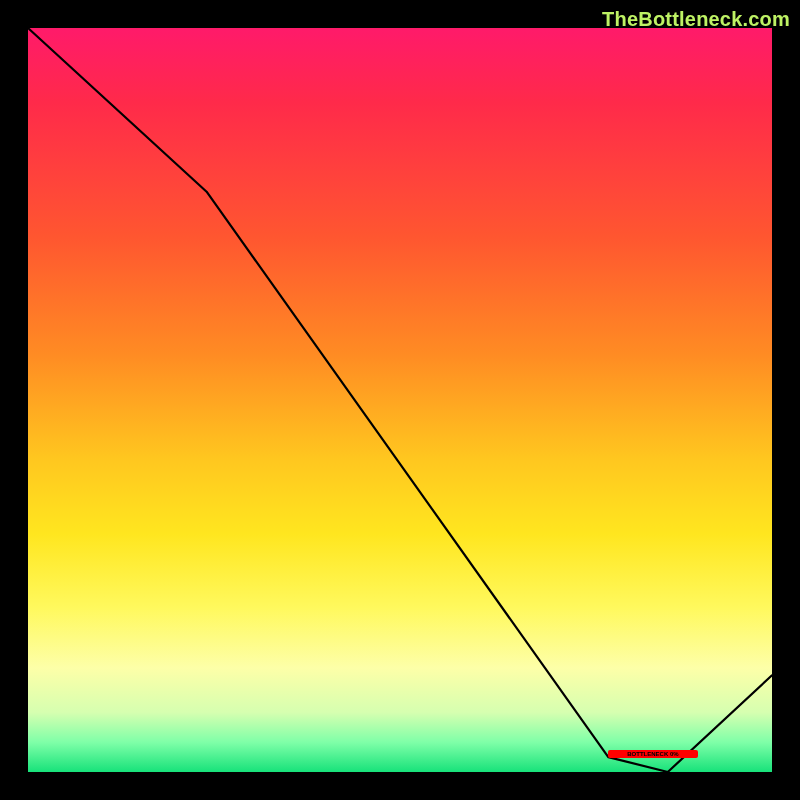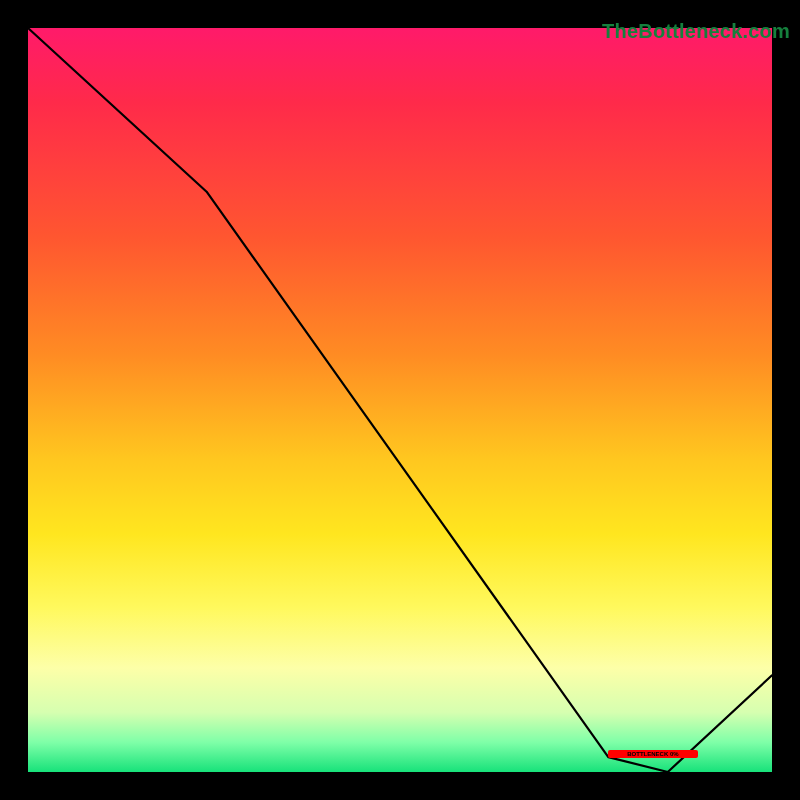--- a/index.html
+++ b/index.html
@@ -11,23 +11,23 @@
     font-family: Arial, Helvetica, sans-serif;
     overflow: hidden;
   }
   .stage {
     position: relative;
     width: 800px;
     height: 800px;
   }
   .watermark {
     position: absolute;
-    top: 20px;
+    top: 8px;
     right: 10px;
-    color: #15803d;
+    color: #bef264;
     font-size: 20px;
     font-weight: bold;
     letter-spacing: 0.2px;
     z-index: 40;
   }
   
   .plot {
     position: absolute;
     left: 28px;
     top: 28px;

